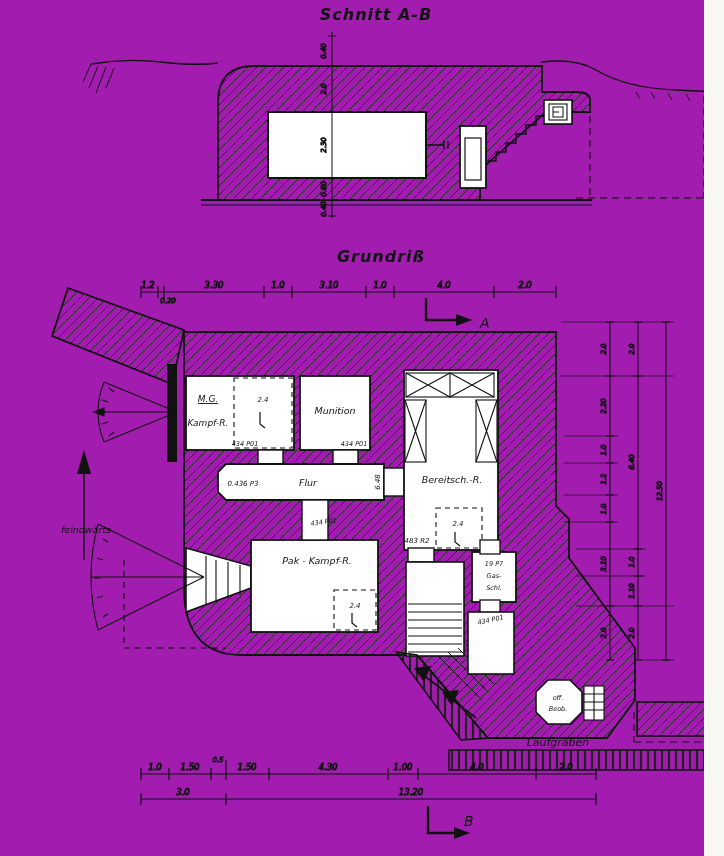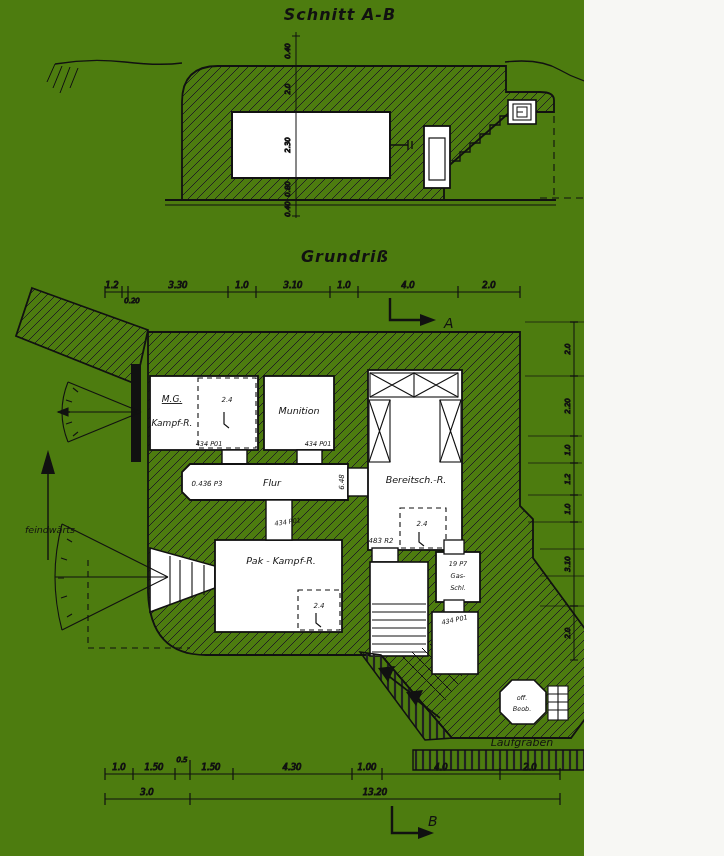--- a/index.html
+++ b/index.html
@@ -1,16 +1,16 @@
 <!DOCTYPE html>
 <html><head>
 <meta charset="utf-8">
 <style>
   html,body{margin:0;padding:0;background:#f7f7f4;}
-  .page{width:584px;height:856px;background:#4d7c0f;position:relative;overflow:hidden;}
+  .page{width:668px;height:856px;background:#a21caf;position:relative;overflow:hidden;padding-left:36px;}
   svg{display:block;}
   text{fill:#111;font-family:"DejaVu Sans",sans-serif;}
   .hand{font-style:italic;}
   .dim{font-size:8.5px;font-style:italic;}
   .dimsm{font-size:7px;font-style:italic;}
   .title{font-size:16px;font-style:italic;font-weight:bold;letter-spacing:1px;}
   .room{font-size:9.5px;font-style:italic;}
   .tiny{font-size:6.5px;font-style:italic;}
 </style>
 </head>

